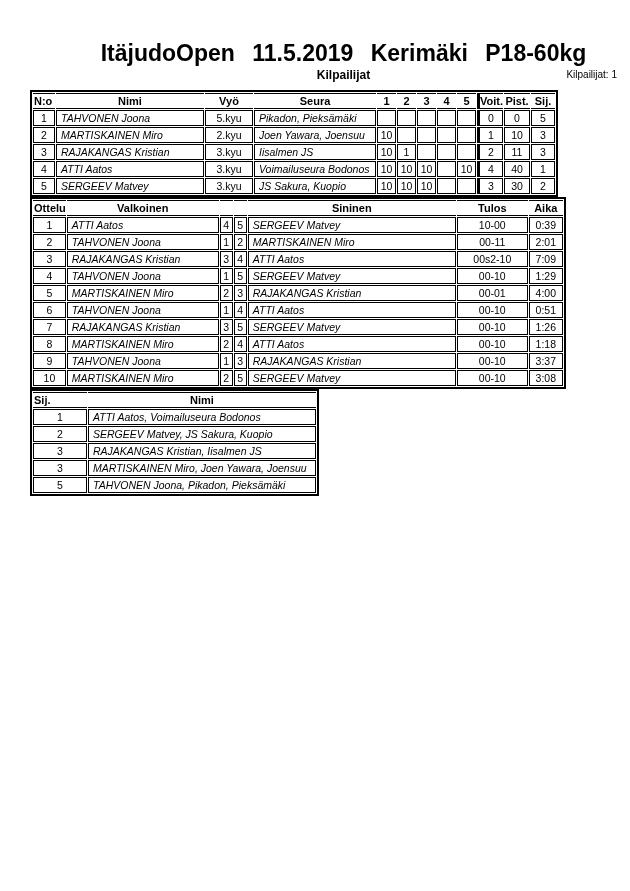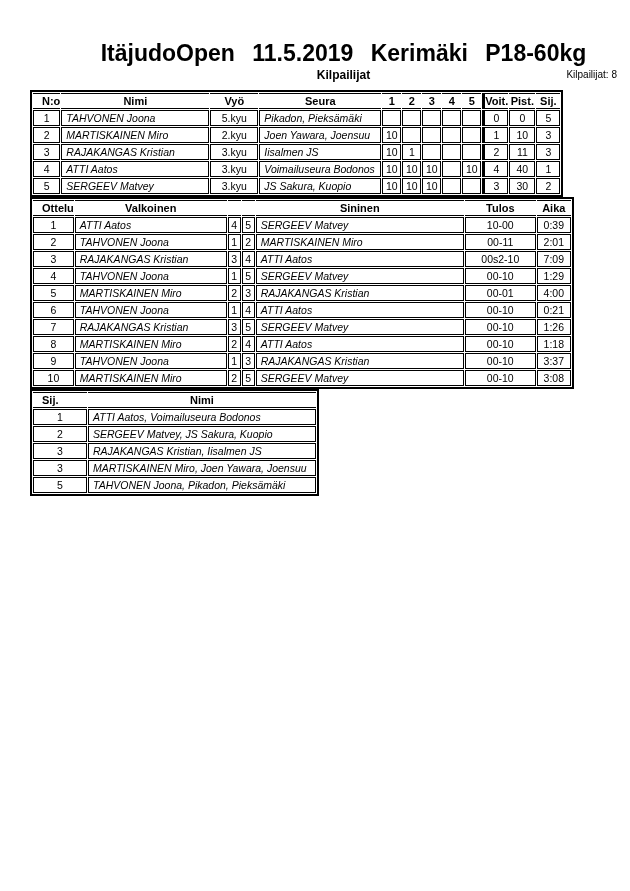--- a/index.html
+++ b/index.html
@@ -58,40 +58,40 @@
     border-top: 1px solid #000;
     border-bottom: 1px solid #000;
     font-size: 11px;
     font-weight: bold;
     height: 14px;
     line-height: 14px;
     padding: 0;
     white-space: nowrap;
     overflow: visible;
   }
-  table.sheet th.h-first { text-align: left; padding-left: 9px; }
+  table.sheet th.h-first { text-align: left; padding-left: 1px; }
   table.sheet td {
     border: 1px solid #000;
     font-size: 10.5px;
     height: 14px;
     line-height: 14px;
     padding: 0;
     text-align: center;
     white-space: nowrap;
     overflow: hidden;
     background: #fff;
   }
   table.sheet td.c-left { text-align: left; padding-left: 4px; font-style: italic; }
   table.sheet .grp { border-left: 3px solid #000 !important; }
 </style>
 </head>
 <body>
 
 <div class="page">
-  <div class="count-label">Kilpailijat: 8</div>
+  <div class="count-label">Kilpailijat: 1</div>
 
   <div class="content">
     <div class="page-title">ItäjudoOpen 11.5.2019 Kerimäki P18-60kg</div>
     <div class="subtitle">Kilpailijat</div>
 
     <table class="sheet t1">
       <colgroup>
         <col style="width:22px">
           <col style="width:148px">
           <col style="width:48px">
@@ -263,21 +263,21 @@
             <td>00-01</td>
             <td>4:00</td>
           </tr>
           <tr>
             <td>6</td>
             <td class="c-left">TAHVONEN Joona</td>
             <td>1</td>
             <td>4</td>
             <td class="c-left">ATTI Aatos</td>
             <td>00-10</td>
-            <td>0:21</td>
+            <td>0:51</td>
           </tr>
           <tr>
             <td>7</td>
             <td class="c-left">RAJAKANGAS Kristian</td>
             <td>3</td>
             <td>5</td>
             <td class="c-left">SERGEEV Matvey</td>
             <td>00-10</td>
             <td>1:26</td>
           </tr>

